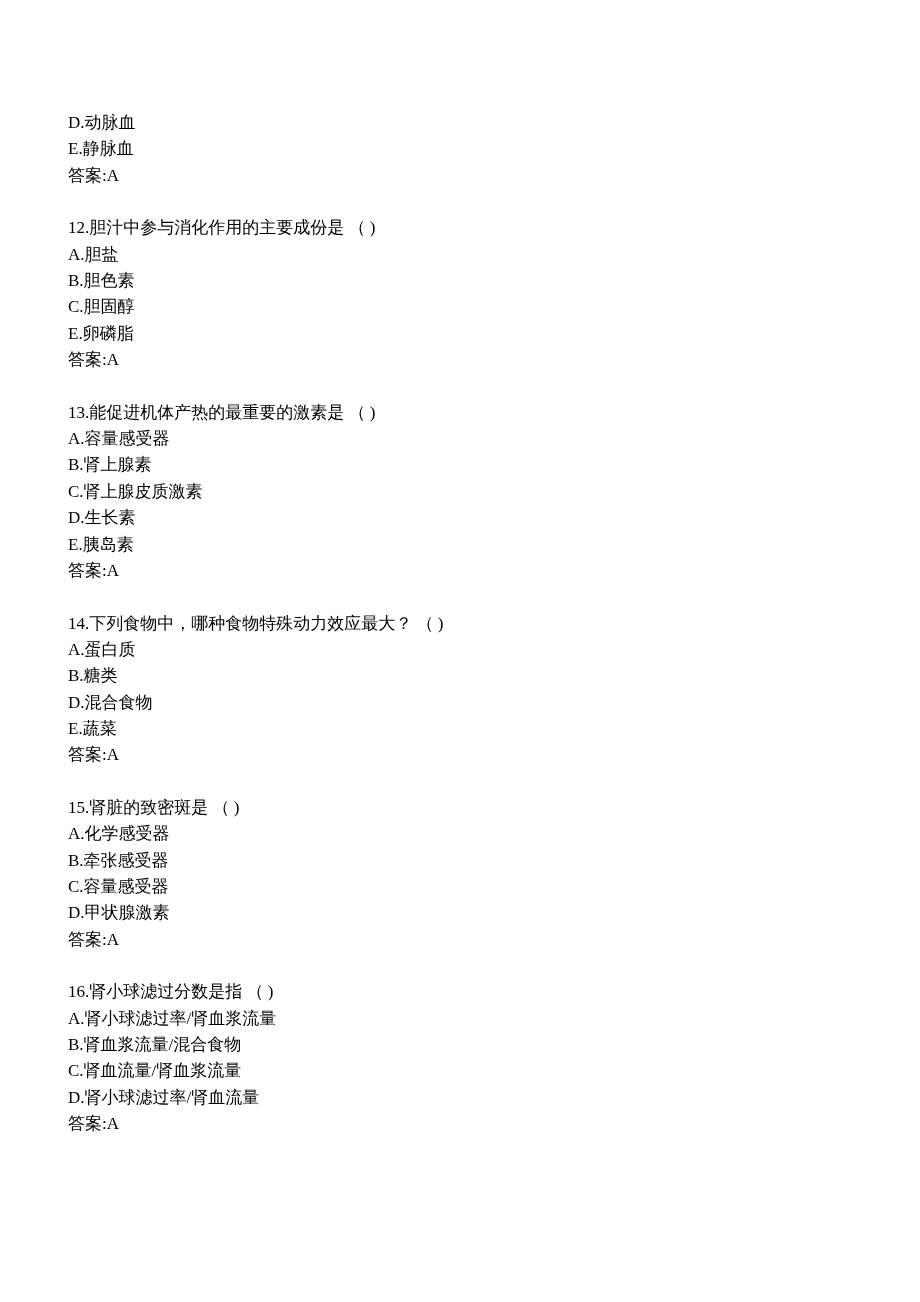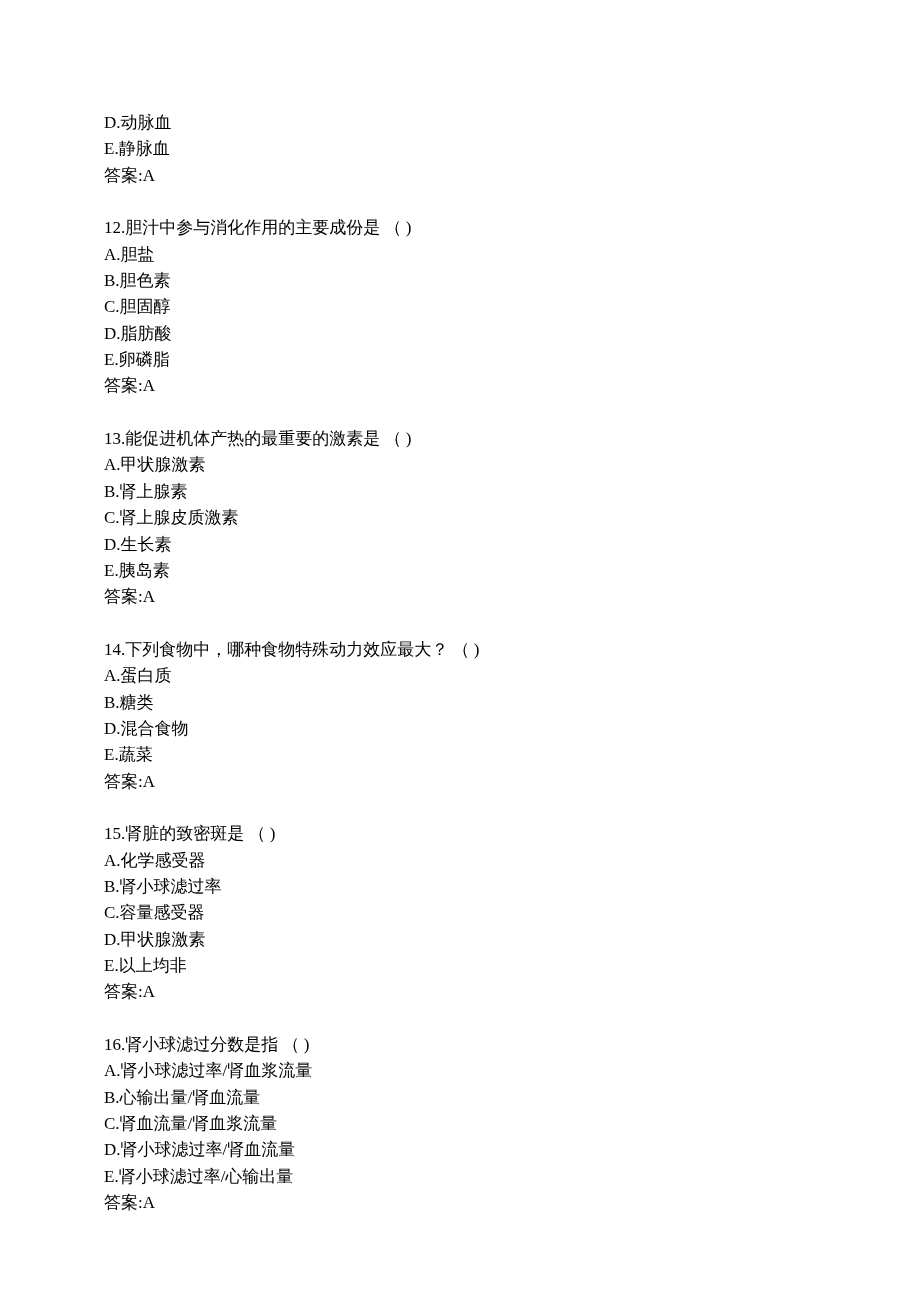--- a/index.html
+++ b/index.html
@@ -6,67 +6,64 @@
     margin: 0;
     padding: 0;
     background: #ffffff;
     font-family: "SimSun", "宋体", serif;
     font-size: 17px;
     color: #000000;
     line-height: 1.55;
     width: 920px;
   }
   .page {
-    padding: 110px 120px 60px 104px;
+    padding: 110px 120px 60px 68px;
   }
   .line {
     white-space: pre;
   }
 </style>
 </head>
 <body>
 
 <div class="page">
   <div class="content">
       <div class="line">D.动脉血</div>
       <div class="line">E.静脉血</div>
       <div class="line">答案:A</div>
       <div class="line">&nbsp;</div>
       <div class="line">12.胆汁中参与消化作用的主要成份是 （ )</div>
       <div class="line">A.胆盐</div>
       <div class="line">B.胆色素</div>
       <div class="line">C.胆固醇</div>
-      <div class="line">D.脂肪酸</div>
       <div class="line">E.卵磷脂</div>
       <div class="line">答案:A</div>
       <div class="line">&nbsp;</div>
       <div class="line">13.能促进机体产热的最重要的激素是 （ )</div>
-      <div class="line">A.甲状腺激素</div>
+      <div class="line">A.容量感受器</div>
       <div class="line">B.肾上腺素</div>
       <div class="line">C.肾上腺皮质激素</div>
       <div class="line">D.生长素</div>
       <div class="line">E.胰岛素</div>
       <div class="line">答案:A</div>
       <div class="line">&nbsp;</div>
       <div class="line">14.下列食物中，哪种食物特殊动力效应最大？ （ )</div>
       <div class="line">A.蛋白质</div>
       <div class="line">B.糖类</div>
       <div class="line">D.混合食物</div>
       <div class="line">E.蔬菜</div>
       <div class="line">答案:A</div>
       <div class="line">&nbsp;</div>
       <div class="line">15.肾脏的致密斑是 （ )</div>
       <div class="line">A.化学感受器</div>
-      <div class="line">B.肾小球滤过率</div>
+      <div class="line">B.牵张感受器</div>
       <div class="line">C.容量感受器</div>
       <div class="line">D.甲状腺激素</div>
-      <div class="line">E.以上均非</div>
       <div class="line">答案:A</div>
       <div class="line">&nbsp;</div>
       <div class="line">16.肾小球滤过分数是指 （ )</div>
       <div class="line">A.肾小球滤过率/肾血浆流量</div>
-      <div class="line">B.心输出量/肾血流量</div>
+      <div class="line">B.肾血浆流量/混合食物</div>
       <div class="line">C.肾血流量/肾血浆流量</div>
       <div class="line">D.肾小球滤过率/肾血流量</div>
-      <div class="line">E.肾小球滤过率/心输出量</div>
       <div class="line">答案:A</div>
     </div>
 </div>
 
 </body></html>

